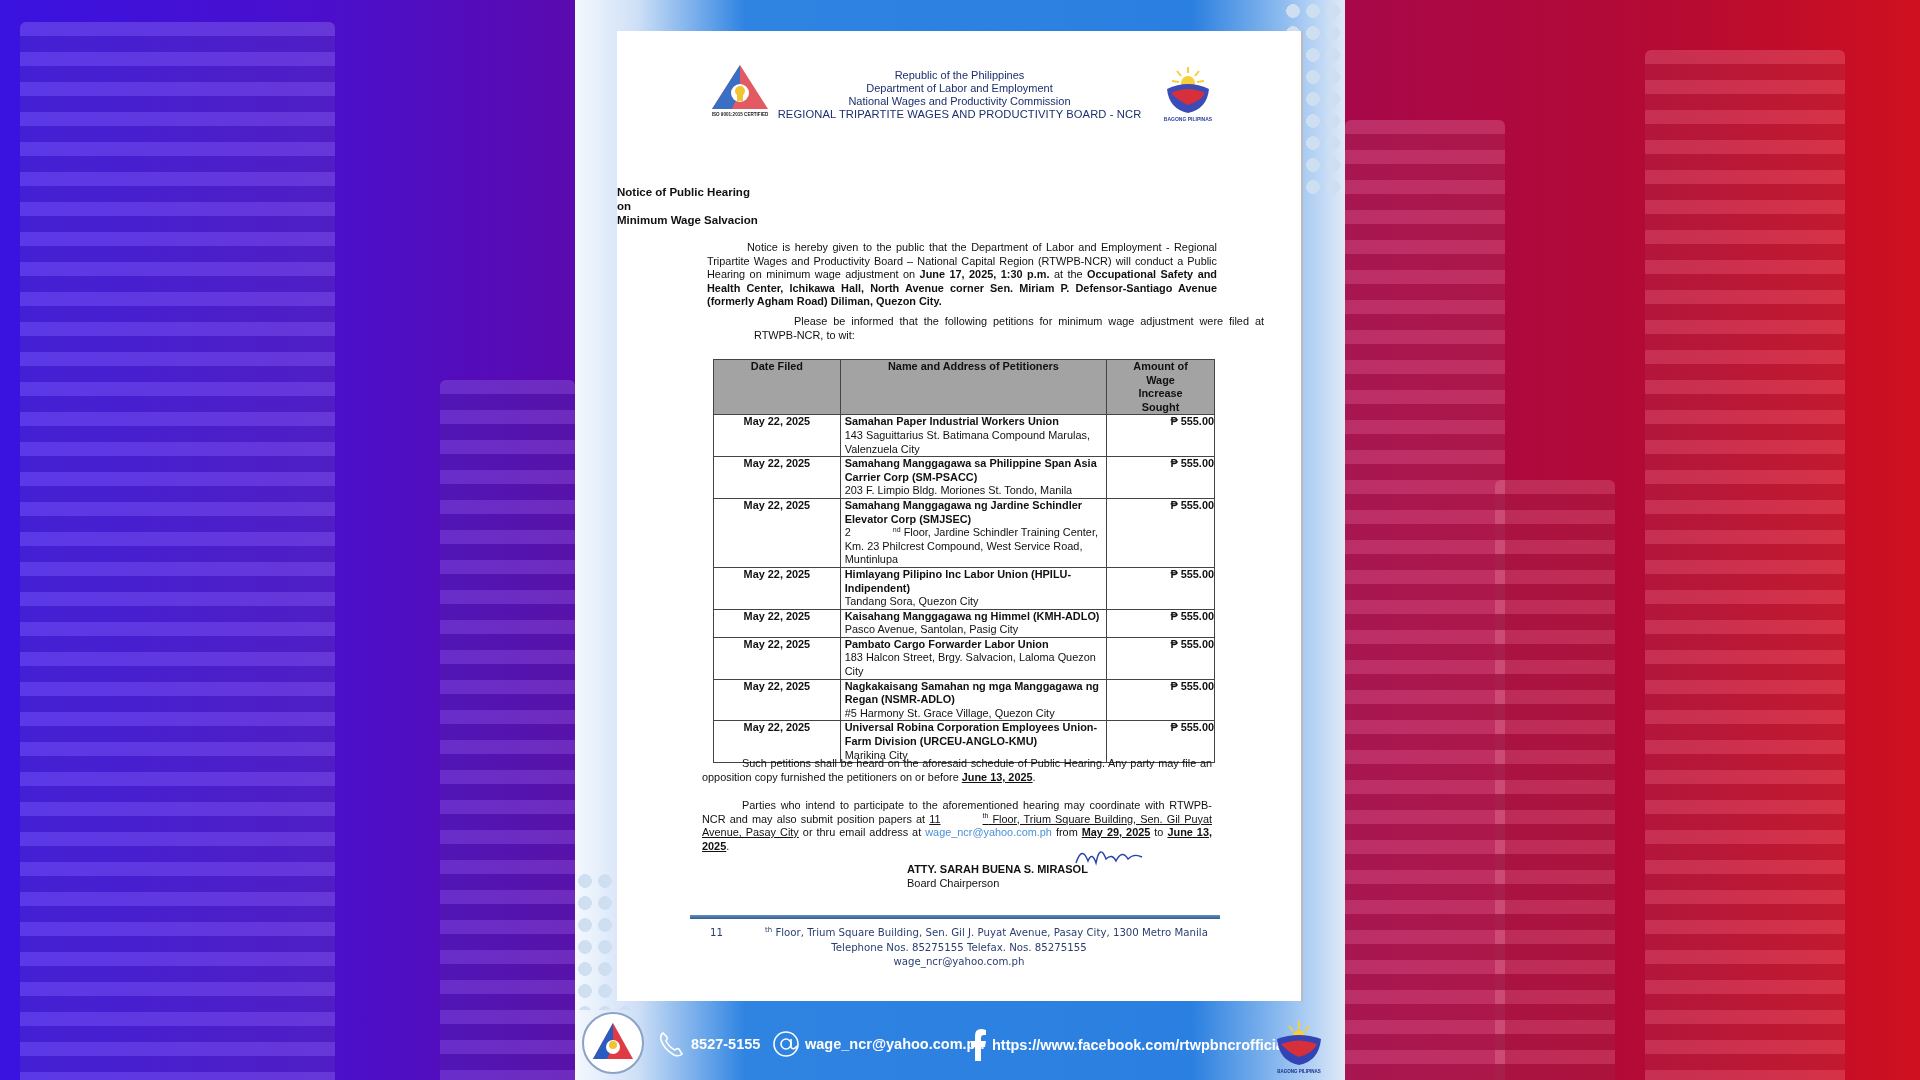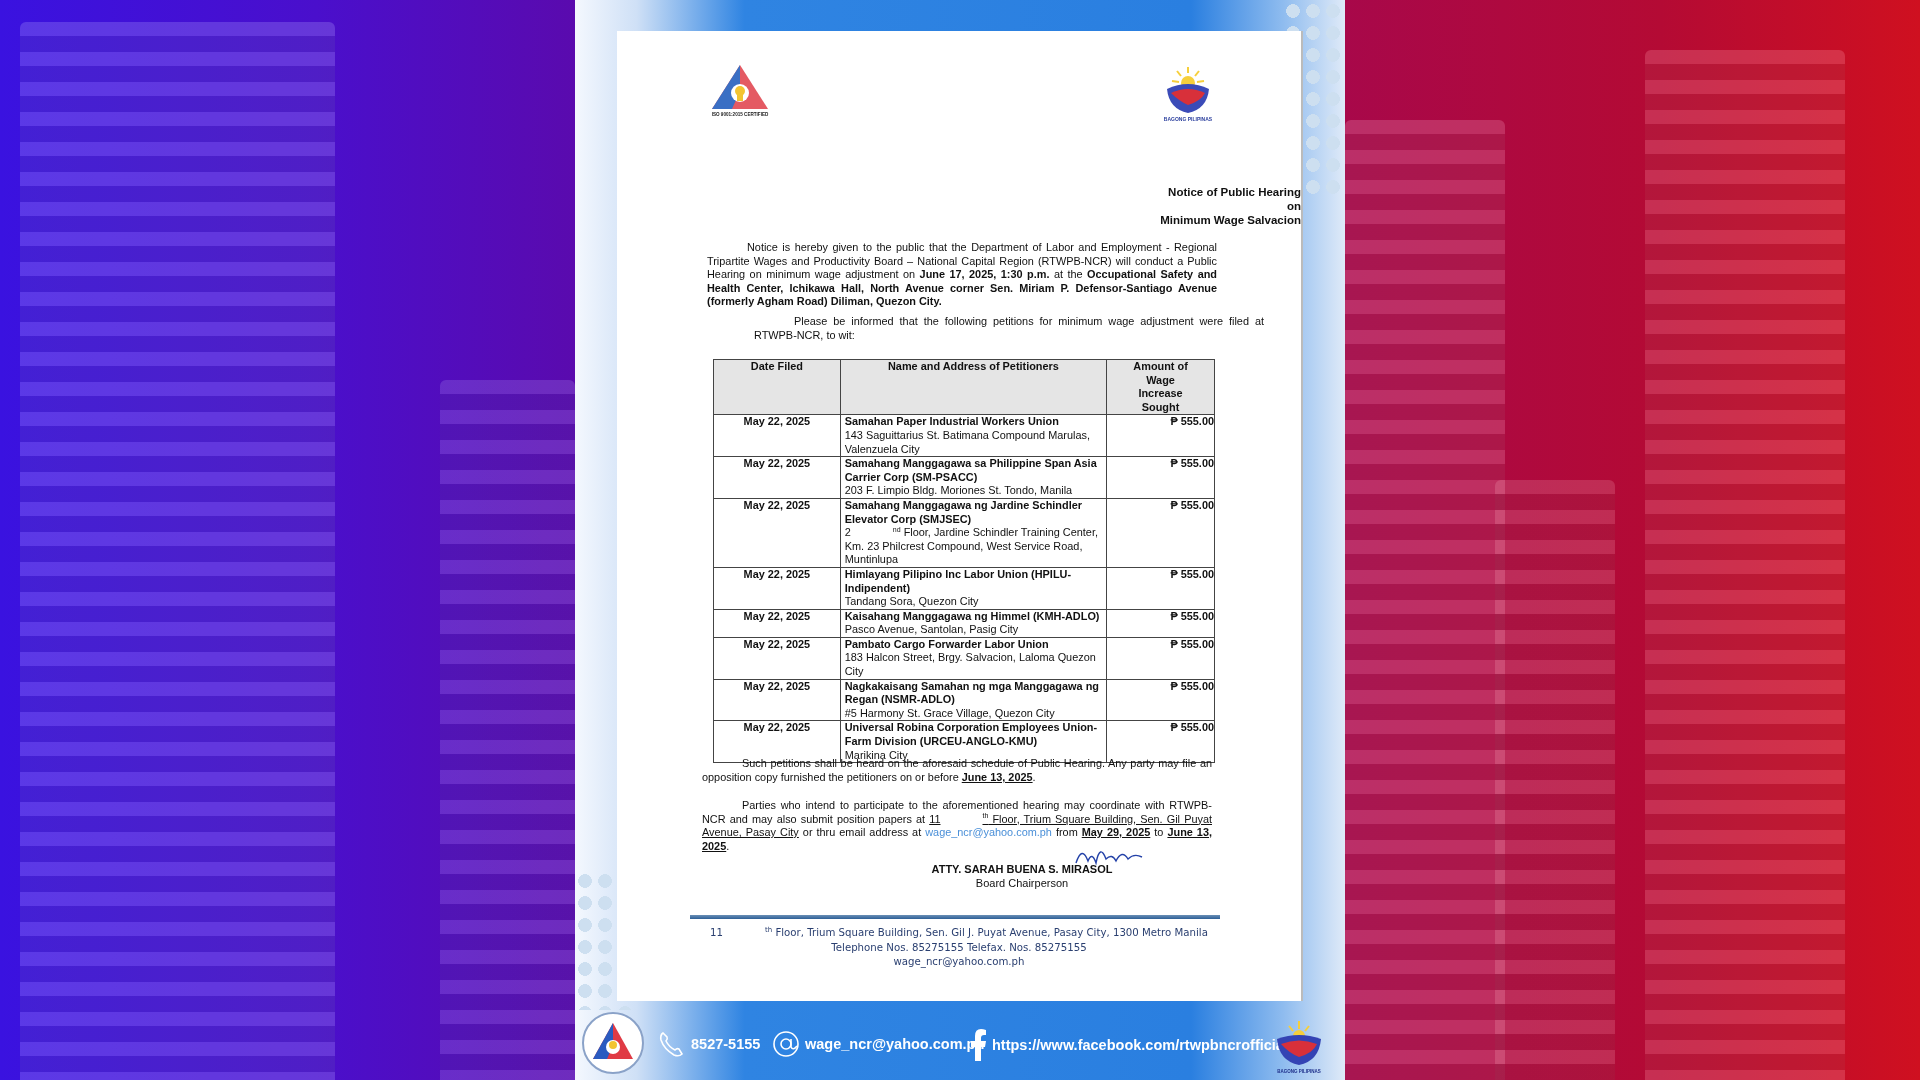--- a/index.html
+++ b/index.html
@@ -56,52 +56,52 @@
   .doc-header { position: absolute; left: 0; top: 40px; width: 684px; height: 90px; }
   .dole-logo { position: absolute; left: 93px; top: 32px; width: 60px; height: 56px; }
   .bp-logo { position: absolute; left: 540px; top: 30px; width: 62px; height: 62px; }
   .agency {
     position: absolute; left: 150px; top: 38px; width: 385px;
     text-align: center; font-size: 11px; line-height: 13px; color: #1c2f6e;
   }
   .agency .board { font-size: 11.2px; letter-spacing: 0.1px; }
 
   .title {
-    position: absolute; left: 0; top: 154px; width: 684px; text-align: right;
+    position: absolute; left: 0; top: 154px; width: 684px; text-align: left;
     font-weight: bold; font-size: 11.5px; line-height: 14px;
   }
 
   .body-text { position: absolute; left: 90px; width: 510px; font-size: 10.9px; line-height: 13.5px; text-align: justify; }
   .p1 { top: 210px; }
   .p2 { top: 284px; margin-left: 47px; }
   .p3 { top: 726px; left: 85px; }
   .p4 { top: 768px; left: 85px; }
   .indent { display: inline-block; width: 40px; }
   .b { font-weight: bold; }
   .u { text-decoration: underline; }
   .link { color: #4a8fd8; }
 
   
   .petitions {
     position: absolute; left: 96px; top: 328px; width: 502px;
     border-collapse: collapse; font-size: 10.9px; line-height: 13.6px;
   }
   .petitions th, .petitions td { border: 1.2px solid #444; vertical-align: top; }
-  .petitions th { background: #e5e5e5; font-weight: bold; text-align: center; padding: 0 18px; }
+  .petitions th { background: #a3a3a3; font-weight: bold; text-align: center; padding: 0 18px; }
   .petitions td.date { width: 127px; text-align: center; font-weight: bold; }
   .petitions td.name { width: 267px; padding-left: 4px; }
   .petitions td.amt { width: 108px; text-align: right; font-weight: bold; }
   .petitions .org { font-weight: bold; display: block; }
   .petitions .addr { display: block; }
 
   
   .sig-scrawl {
     position: absolute; left: 455px; top: 810px; width: 80px; height: 30px;
   }
-  .signatory { position: absolute; left: 290px; top: 832px; width: 230px; text-align: center; font-size: 11px; line-height: 13.5px; }
+  .signatory { position: absolute; left: 290px; top: 832px; width: 230px; font-size: 11px; line-height: 13.5px; }
   .signatory .name { font-weight: bold; }
 
   
   .footer-rule { position: absolute; left: 73px; top: 884px; width: 530px; height: 4px; background: linear-gradient(180deg,#6a8fb6,#2d5f97); }
   .doc-footer {
     position: absolute; left: 40px; top: 895px; width: 604px; text-align: center;
     font-family: "DejaVu Sans", sans-serif; font-size: 10.2px; line-height: 14.5px; color: #2a3f70;
   }
   sup { font-size: 7px; vertical-align: super; line-height: 0; margin-left: 42px; }
 
@@ -139,20 +139,26 @@
 
   <div class="doc-header" style="top:0;">
     <svg class="dole-logo" viewBox="0 0 60 56">
       <polygon points="30,2 2,46 58,46" fill="#e45a63"></polygon>
       <polygon points="30,2 2,46 22,46 30,28" fill="#3a6fc4"></polygon>
       <circle cx="30" cy="30" r="9" fill="#ffffff"></circle>
       <circle cx="30" cy="28" r="5" fill="#f3c431"></circle>
       <rect x="27" y="31" width="6" height="7" fill="#f3c431"></rect>
       <text x="30" y="53" font-size="4.6" text-anchor="middle" font-family="Liberation Sans, sans-serif" fill="#222" font-weight="bold">ISO 9001:2015 CERTIFIED</text>
     </svg>
+    <div class="agency">
+      <div>Republic of the Philippines</div>
+      <div>Department of Labor and Employment</div>
+      <div>National Wages and Productivity Commission</div>
+      <div class="board">REGIONAL TRIPARTITE WAGES AND PRODUCTIVITY BOARD - NCR</div>
+    </div>
     <svg class="bp-logo" viewBox="0 0 62 62">
       <circle cx="31" cy="22" r="7" fill="#f6cf3b"></circle>
       <g stroke="#f6cf3b" stroke-width="2">
         <line x1="31" y1="6" x2="31" y2="12"></line>
           <line x1="20" y1="10" x2="24" y2="15"></line>
           <line x1="42" y1="10" x2="38" y2="15"></line>
         <line x1="15" y1="20" x2="22" y2="21"></line>
           <line x1="47" y1="20" x2="40" y2="21"></line>
       </g>
       <path d="M10,28 Q31,18 52,28 Q50,48 31,52 Q12,48 10,28 Z" fill="#3b4bb8"></path>

